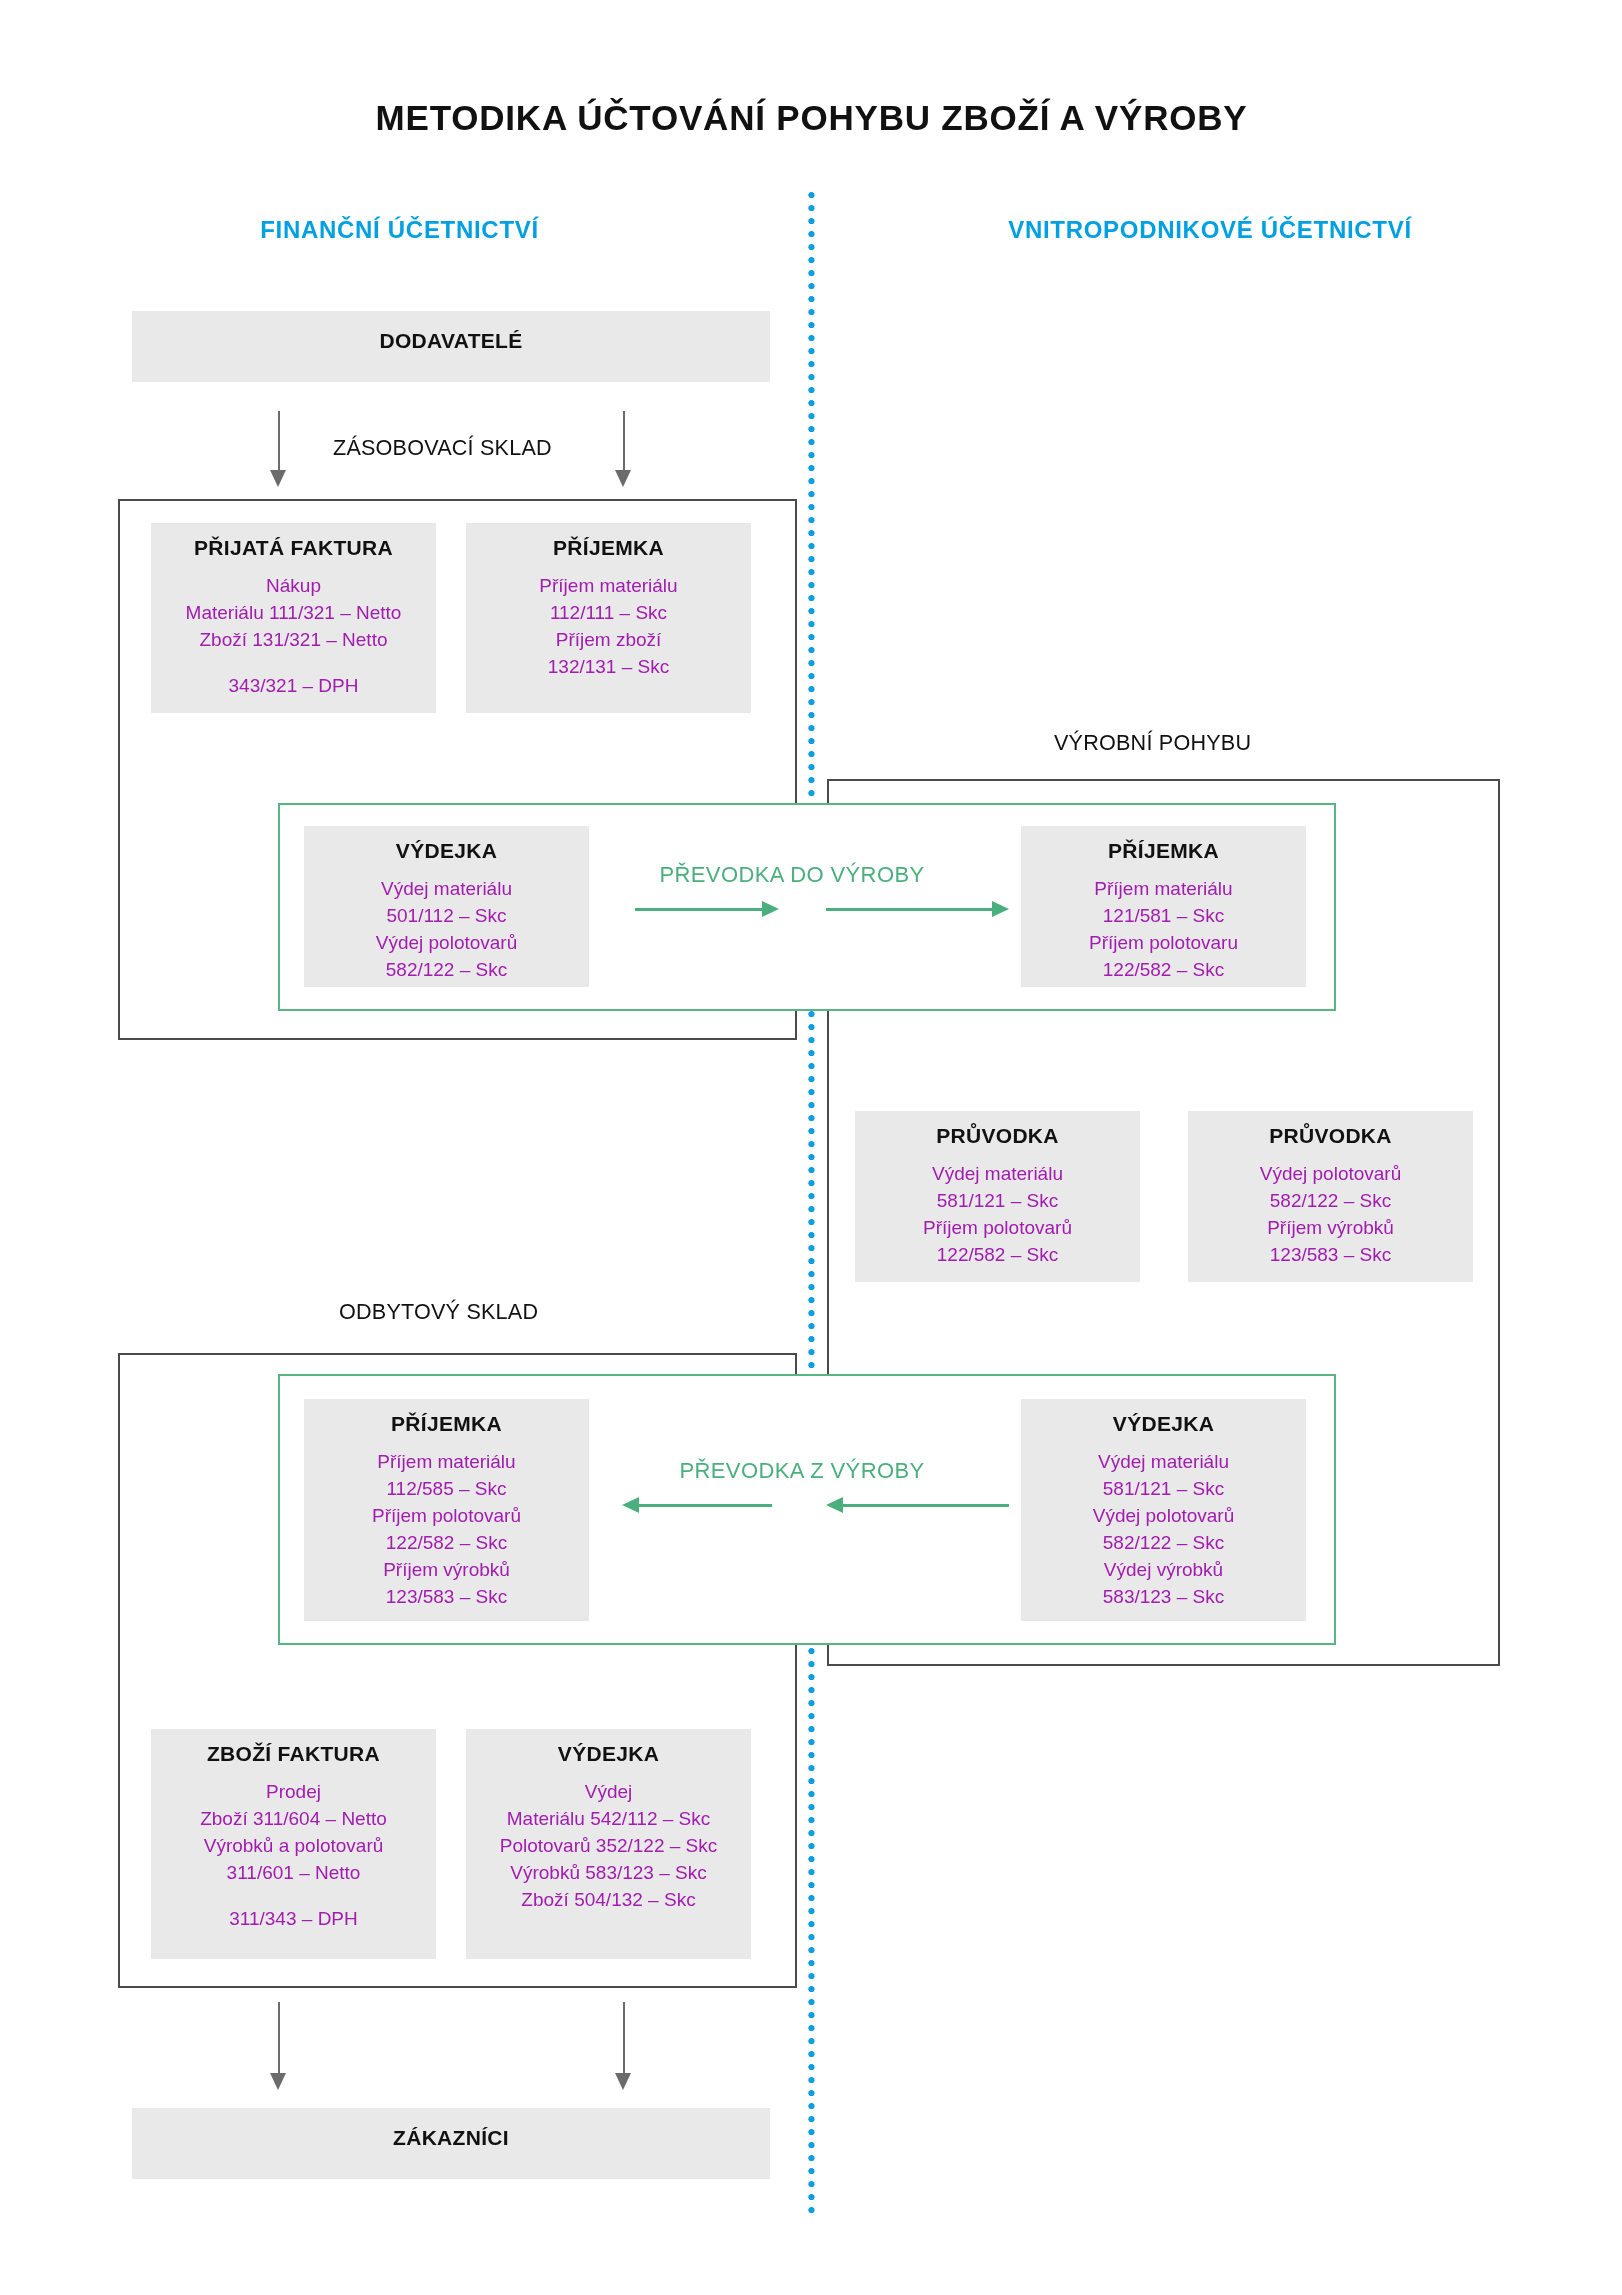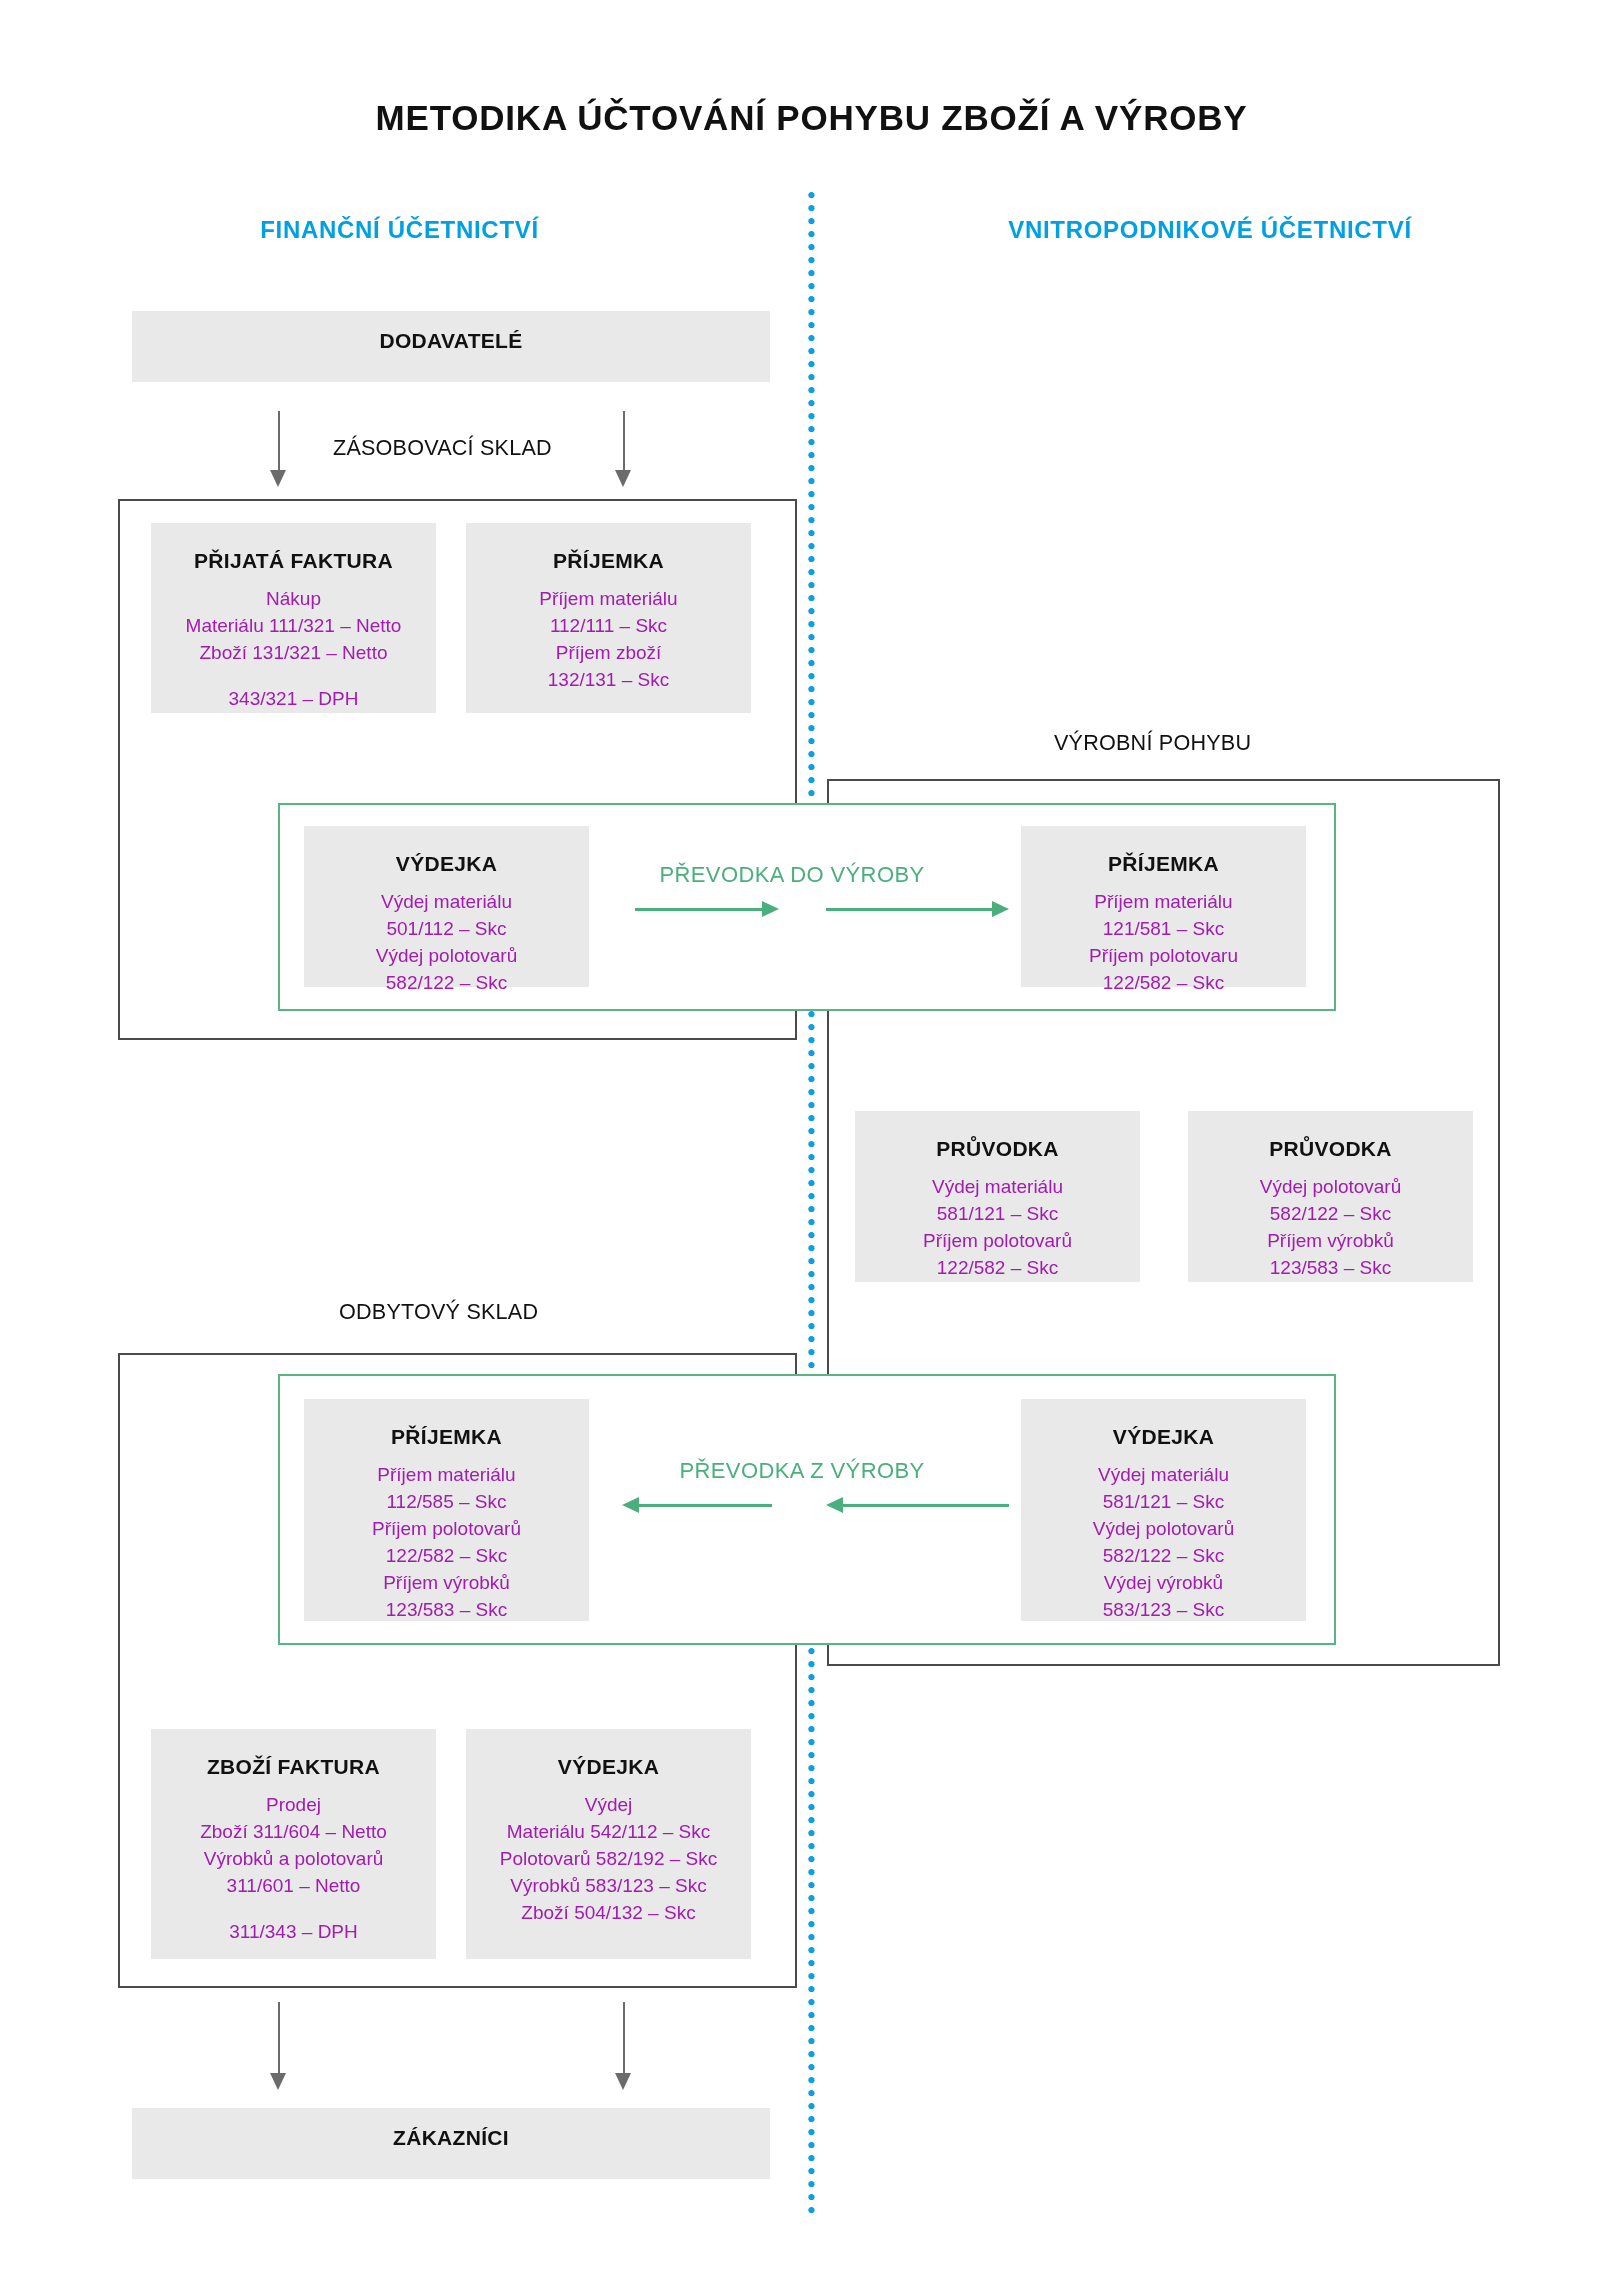--- a/index.html
+++ b/index.html
@@ -37,21 +37,21 @@
     border:2px solid #4a4a4a;background:#ffffff;box-sizing:border-box;
   }
   .green-box{
     border:2.6px solid #57b684;background:#ffffff;box-sizing:border-box;
   }
 
   
   .card{
     background:#e9e9e9;box-sizing:border-box;
     display:flex;flex-direction:column;align-items:center;justify-content:flex-start;
-    padding-top:26px;
+    padding-top:13px;
   }
   .card-title{
     font-size:21px;font-weight:700;letter-spacing:0.3px;color:#111;
     margin-bottom:11.8px;white-space:nowrap;
   }
   .card-line{
     font-size:19px;font-weight:400;color:#a21caf;line-height:27px;white-space:nowrap;
   }
   .card-line.spacer{height:19.6px;}
 
@@ -226,21 +226,21 @@
   <div class="card-line">Výrobků a polotovarů</div>
   <div class="card-line">311/601 – Netto</div>
   <div class="card-line spacer"></div>
   <div class="card-line">311/343 – DPH</div>
 </div>
 
 <div class="abs card" style="left:466px;top:1729px;width:285px;height:230px;">
   <div class="card-title">VÝDEJKA</div>
   <div class="card-line">Výdej</div>
   <div class="card-line">Materiálu 542/112 – Skc</div>
-  <div class="card-line">Polotovarů 582/192 – Skc</div>
+  <div class="card-line">Polotovarů 352/122 – Skc</div>
   <div class="card-line">Výrobků 583/123 – Skc</div>
   <div class="card-line">Zboží 504/132 – Skc</div>
 </div>
 
 <div class="abs v-arrow" style="left:270px;top:2002px;height:88px;">
   <div class="shaft" style="height:71px;"></div>
     <div class="head" style="top:71px;"></div>
 </div>
 <div class="abs v-arrow" style="left:615px;top:2002px;height:88px;">
   <div class="shaft" style="height:71px;"></div>

